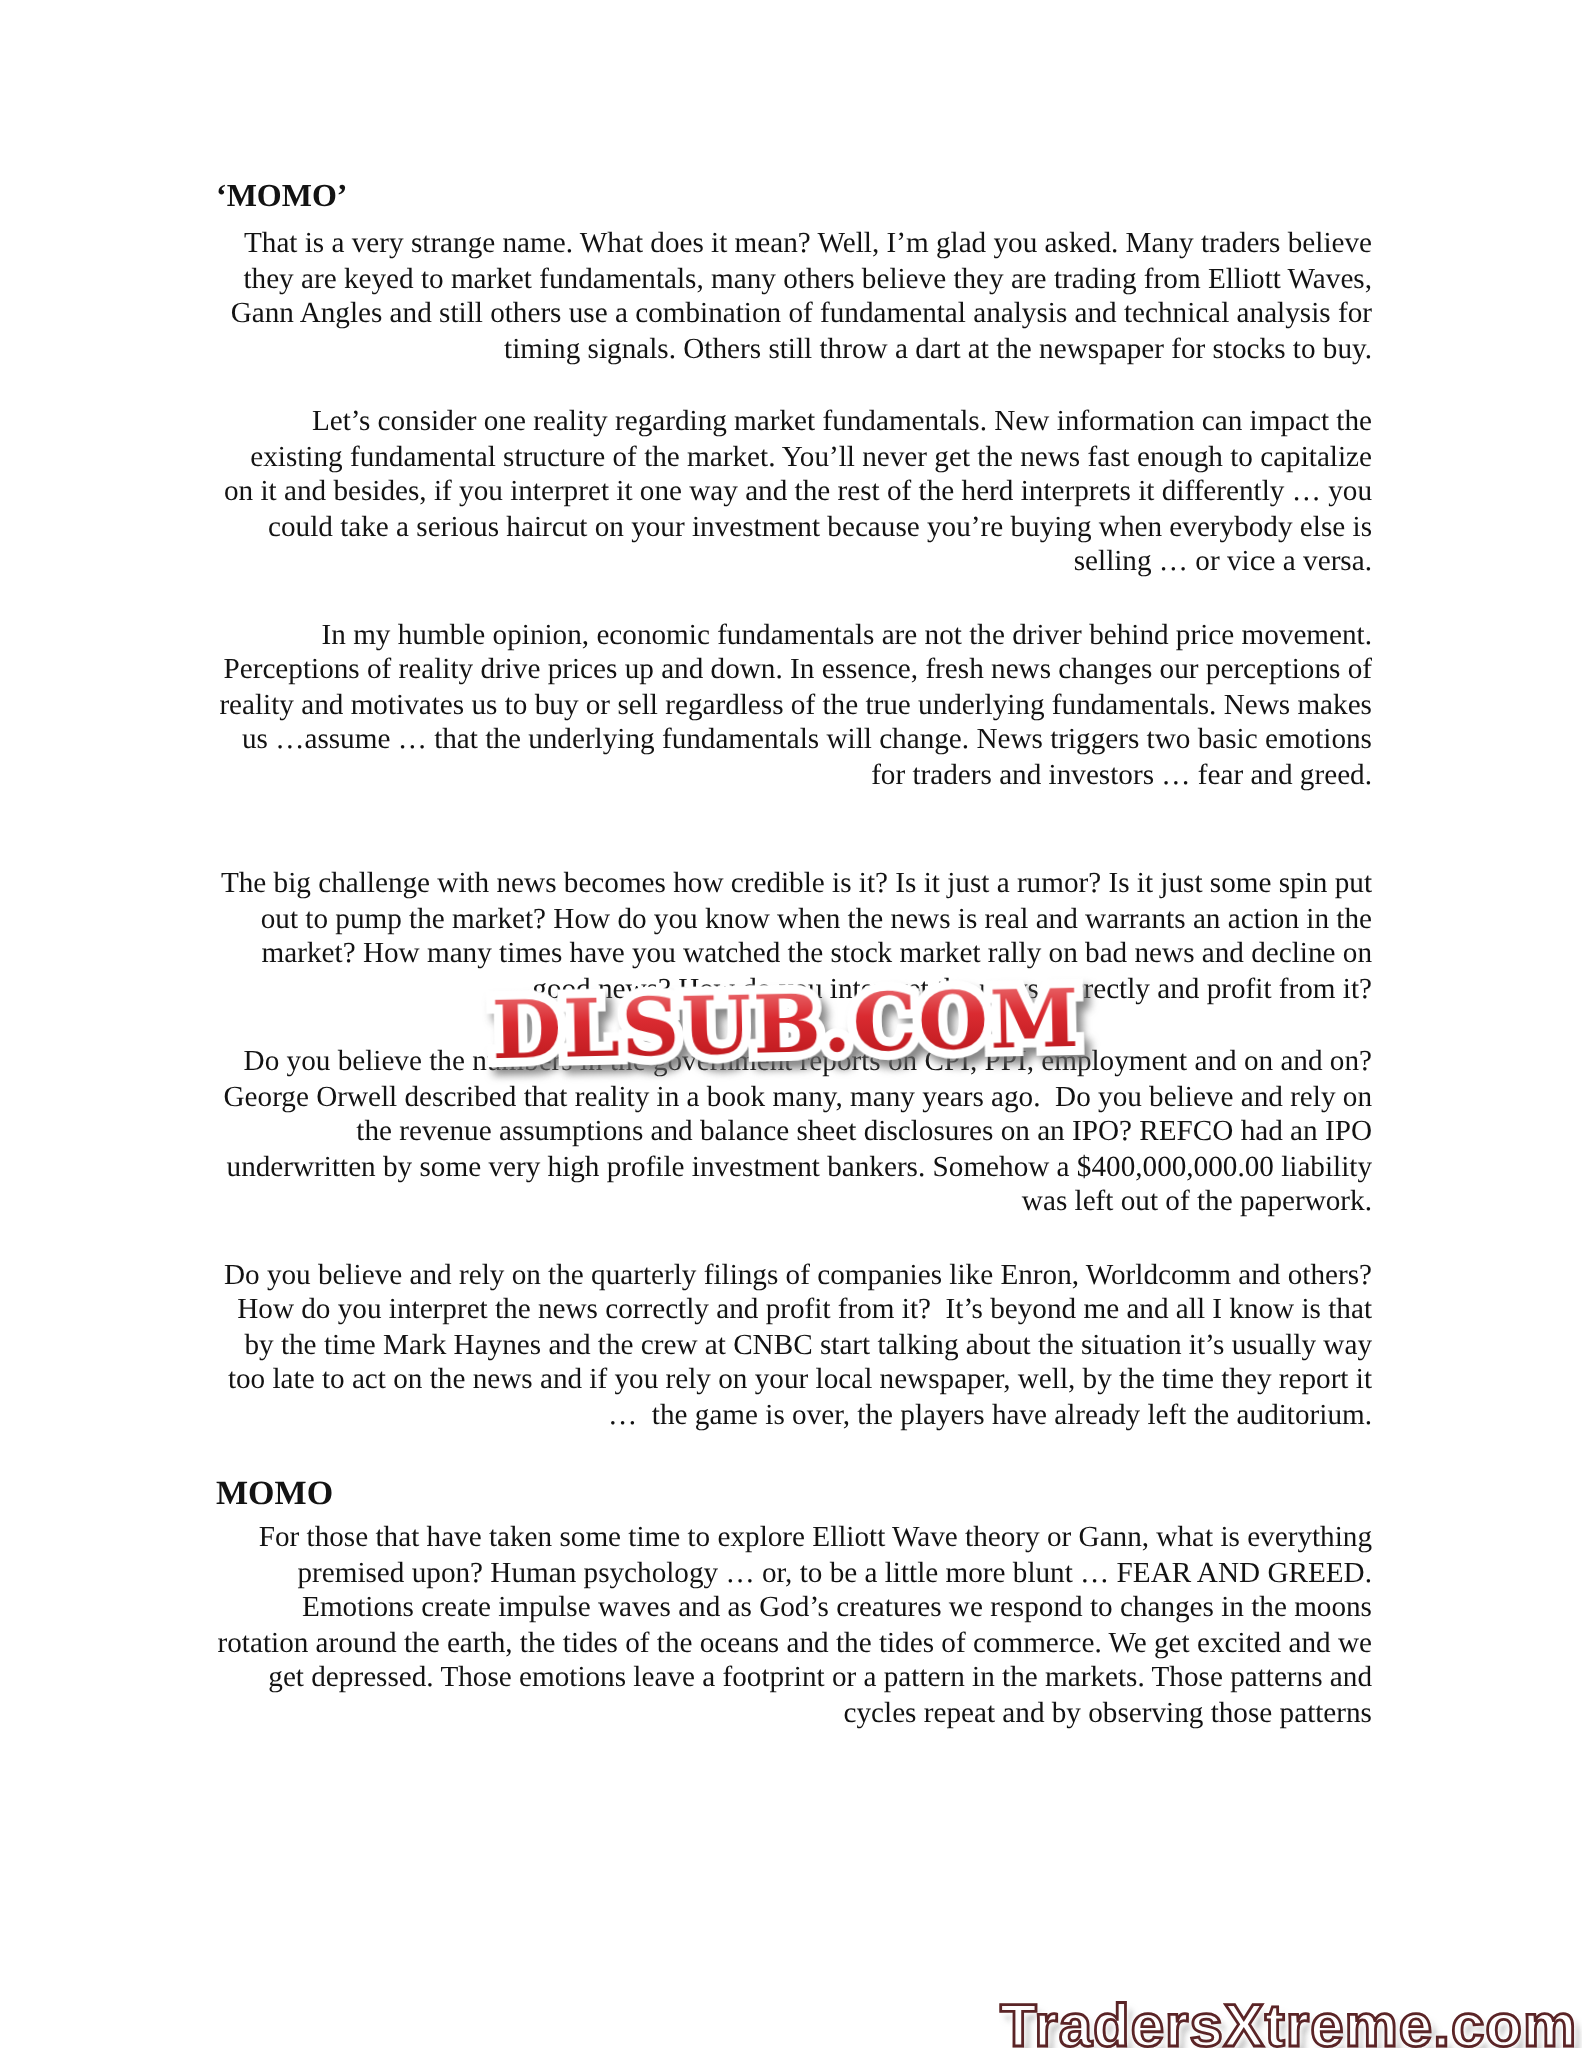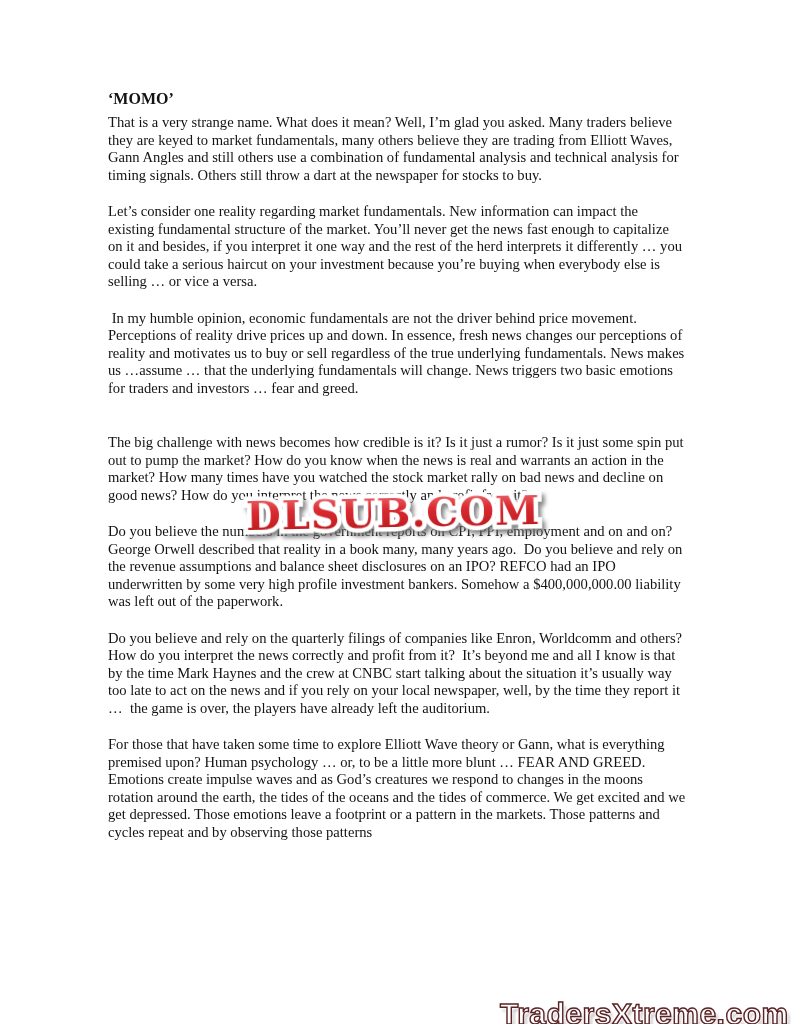--- a/index.html
+++ b/index.html
@@ -32,20 +32,21 @@
     margin: 0 0 5px 0;
   }
   .content h2 {
     font-size: 17px;
     line-height: 21px;
     font-weight: bold;
     margin: 19px 0 4px 0;
   }
   .content p {
     margin: 0 0 19px 0;
+    text-align: right;
   }
   .content p.gap-before {
     margin-top: 37px;
   }
   .content p:last-child { margin-bottom: 4px; }
 
   
   .wm-top {
     position: absolute;
     top: 1px; right: 6px;
@@ -136,20 +137,21 @@
     <p>Let’s consider one reality regarding market fundamentals. New information can impact the existing fundamental structure of the market. You’ll never get the news fast enough to capitalize on it and besides, if you interpret it one way and the rest of the herd interprets it differently … you could take a serious haircut on your investment because you’re buying when everybody else is selling … or vice a versa.</p>
 
     <p>&nbsp;In my humble opinion, economic fundamentals are not the driver behind price movement. Perceptions of reality drive prices up and down. In essence, fresh news changes our perceptions of reality and motivates us to buy or sell regardless of the true underlying fundamentals. News makes us …assume … that the underlying fundamentals will change. News triggers two basic emotions for traders and investors … fear and greed.</p>
 
     <p class="gap-before">The big challenge with news becomes how credible is it? Is it just a rumor? Is it just some spin put out to pump the market? How do you know when the news is real and warrants an action in the market? How many times have you watched the stock market rally on bad news and decline on good news? How do you interpret the news correctly and profit from it?</p>
 
     <p>Do you believe the numbers in the government reports on CPI, PPI, employment and on and on? George Orwell described that reality in a book many, many years ago.&nbsp; Do you believe and rely on the revenue assumptions and balance sheet disclosures on an IPO? REFCO had an IPO underwritten by some very high profile investment bankers. Somehow a $400,000,000.00 liability was left out of the paperwork.</p>
 
     <p>Do you believe and rely on the quarterly filings of companies like Enron, Worldcomm and others? How do you interpret the news correctly and profit from it?&nbsp; It’s beyond me and all I know is that by the time Mark Haynes and the crew at CNBC start talking about the situation it’s usually way too late to act on the news and if you rely on your local newspaper, well, by the time they report it …&nbsp; the game is over, the players have already left the auditorium.</p>
 
+    <h2>MOMO</h2>
 
     <p>For those that have taken some time to explore Elliott Wave theory or Gann, what is everything premised upon? Human psychology … or, to be a little more blunt … FEAR AND GREED. Emotions create impulse waves and as God’s creatures we respond to changes in the moons rotation around the earth, the tides of the oceans and the tides of commerce. We get excited and we get depressed. Those emotions leave a footprint or a pattern in the markets. Those patterns and cycles repeat and by observing those patterns</p>
   </div>
 
   <div class="wm-center">
     <span class="stamp" data-text="DLSUB.COM"><span class="stamp-fill">DLSUB.COM</span></span>
   </div>
 
   <div class="wm-bottom">
     <span class="wm-bottom-text">TradersXtreme.com</span>

